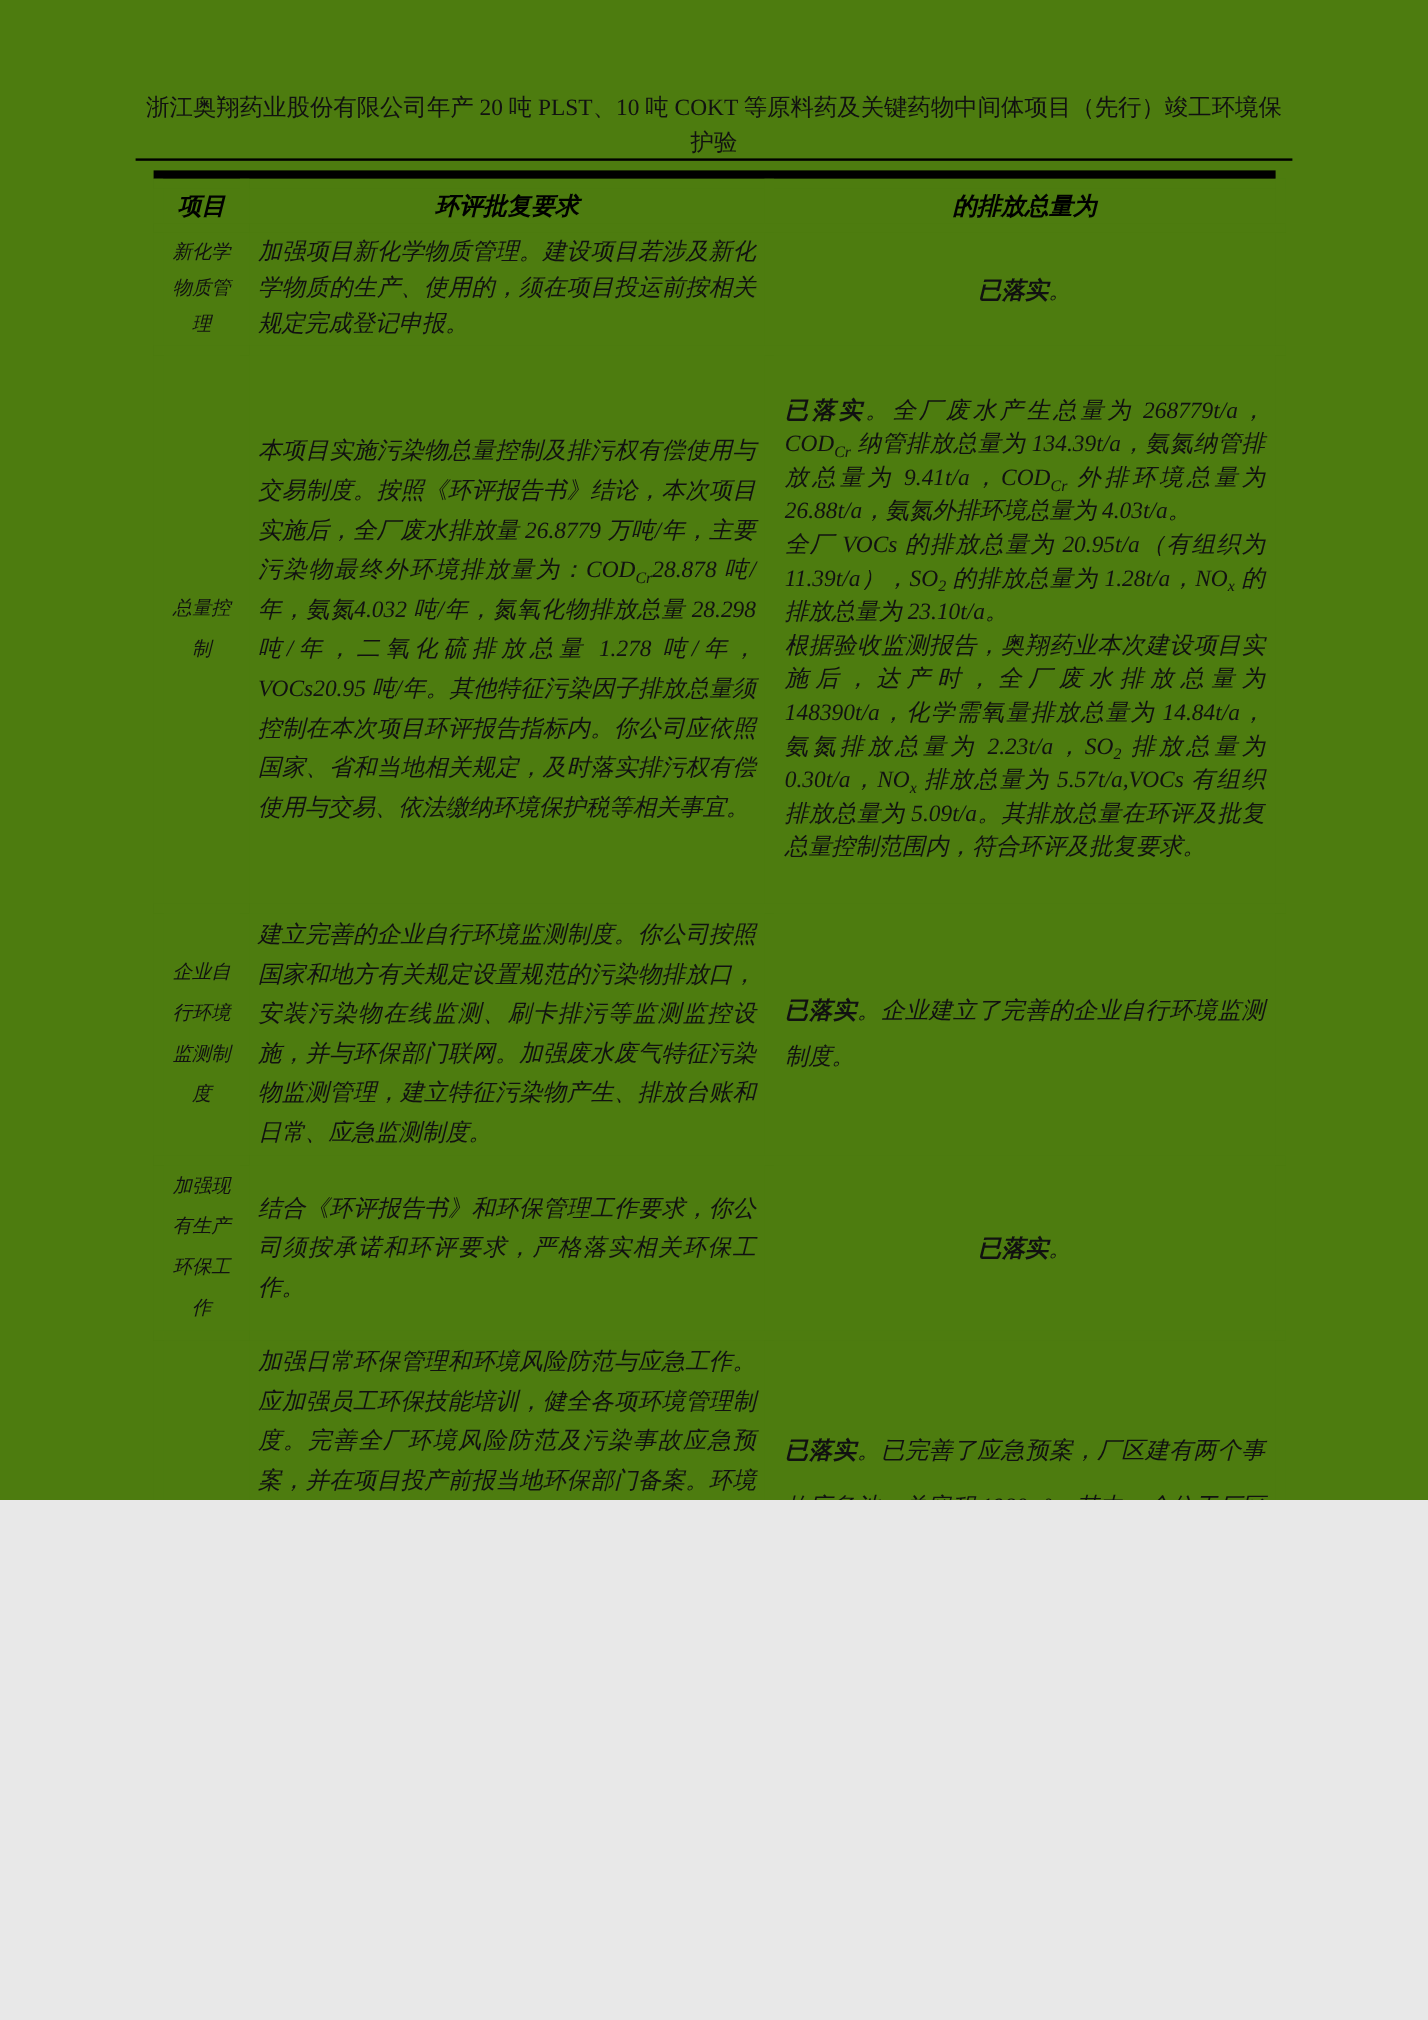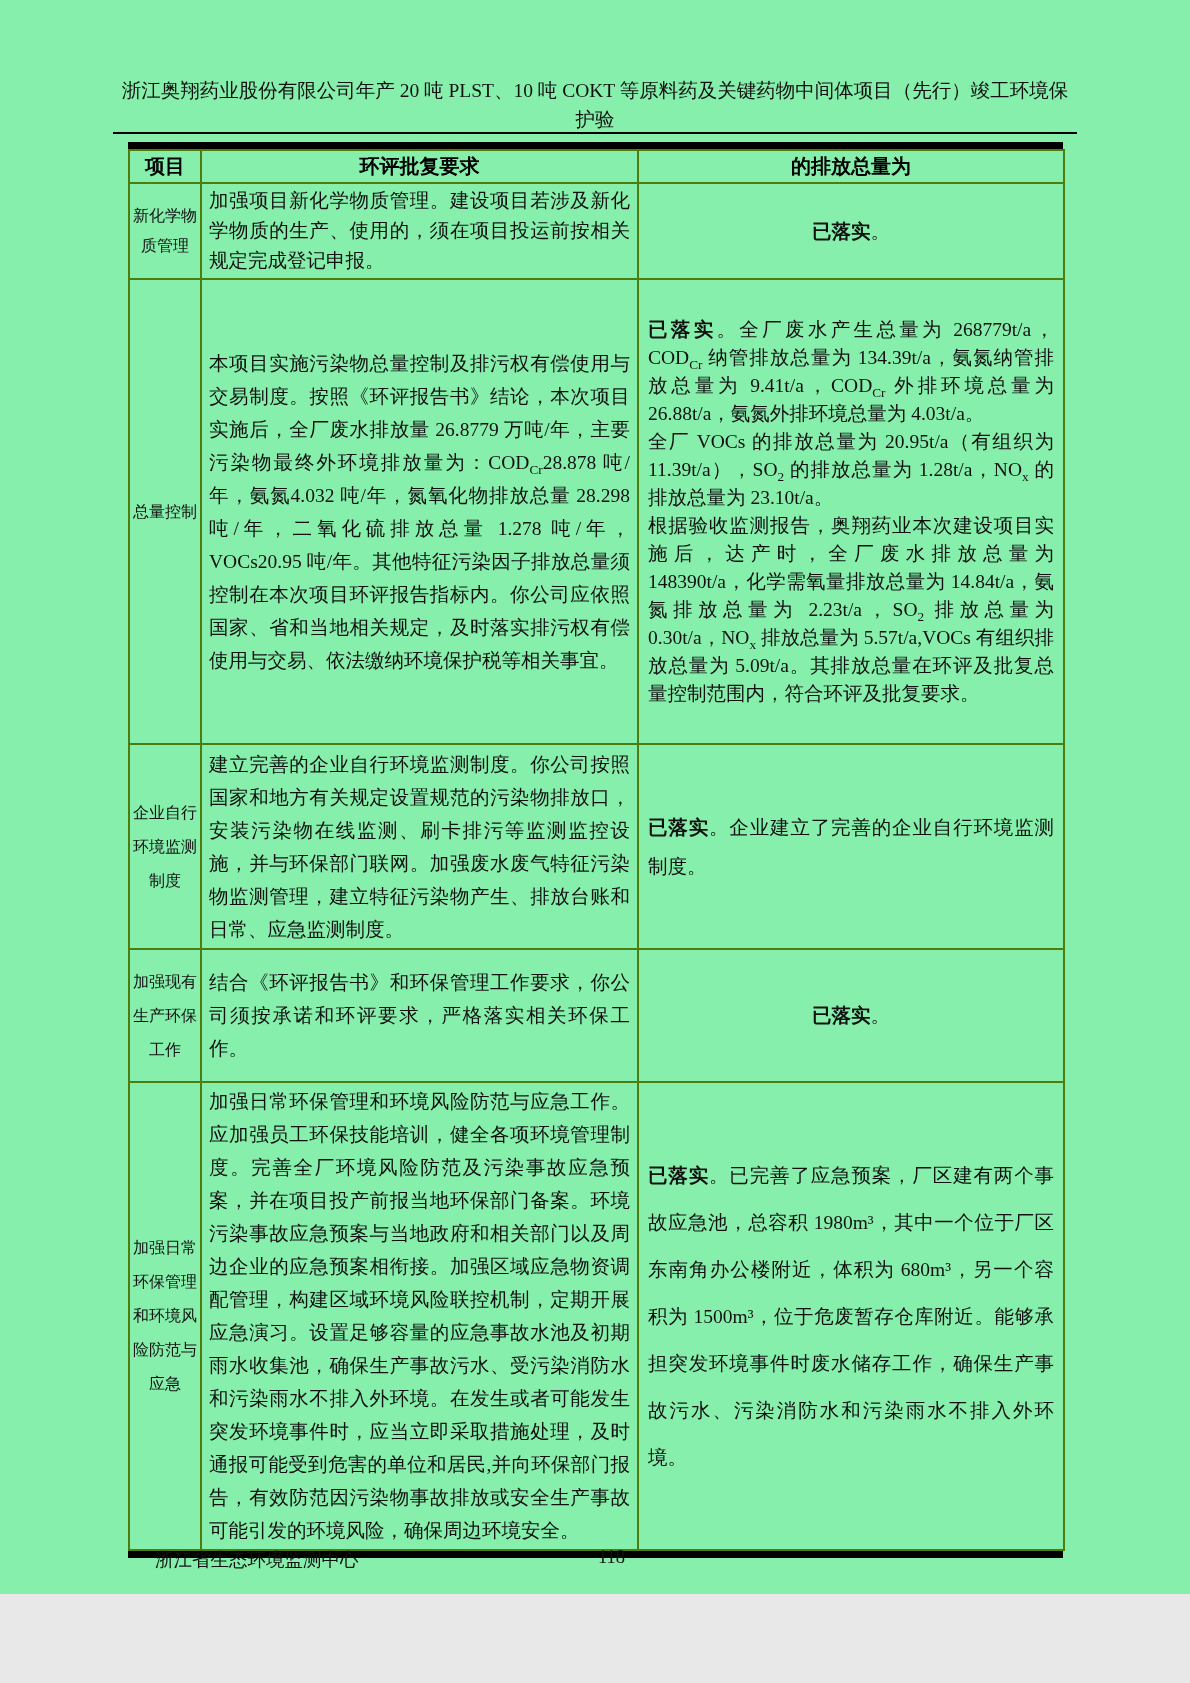--- a/index.html
+++ b/index.html
@@ -1,35 +1,35 @@
 <!DOCTYPE html>
 <html><head>
 <meta charset="utf-8">
 <style>
   * { margin:0; padding:0; box-sizing:border-box; }
   html,body { background:#e8e8e8; }
   body { font-family:"Liberation Serif","DejaVu Serif",serif; color:#000; }
   .page {
-    position:relative; width:1190px; height:1594px; background:#86efac;
+    position:relative; width:1190px; height:1250px; background:#4d7c0f;
     margin:0 auto; overflow:hidden;
   }
   .doc-header {
     position:absolute; top:76px; left:115px; width:960px;
     text-align:center; font-size:19.5px; line-height:29px; color:#111;
   }
   .header-rule {
     position:absolute; top:132px; left:113px; width:964px; height:0;
     border-top:2px solid #000;
   }
   .table-wrap {
     position:absolute; top:142px; left:128px; width:935px;
     border-top:7px solid #000; border-bottom:7px solid #000;
   }
   table.doc { border-collapse:collapse; table-layout:fixed; width:935px; }
-  table.doc th, table.doc td { border:2px solid #4d7c0f; vertical-align:middle; }
+  table.doc th, table.doc td { border:8px solid #4d7c0f; vertical-align:middle;font-style:italic; }
   table.doc th {
     font-size:20px; font-weight:bold; text-align:center; height:33px; padding:1px 2px;
   }
   td.c-item {
     font-size:16px; text-align:center; line-height:34px; padding:1px 2px; color:#111;
   }
   td.c-req {
     font-size:19.5px; text-align:justify; line-height:33px; padding:2px 7px; color:#111;
   }
   td.c-status { font-size:19.5px; padding:2px 9px; color:#111; }

